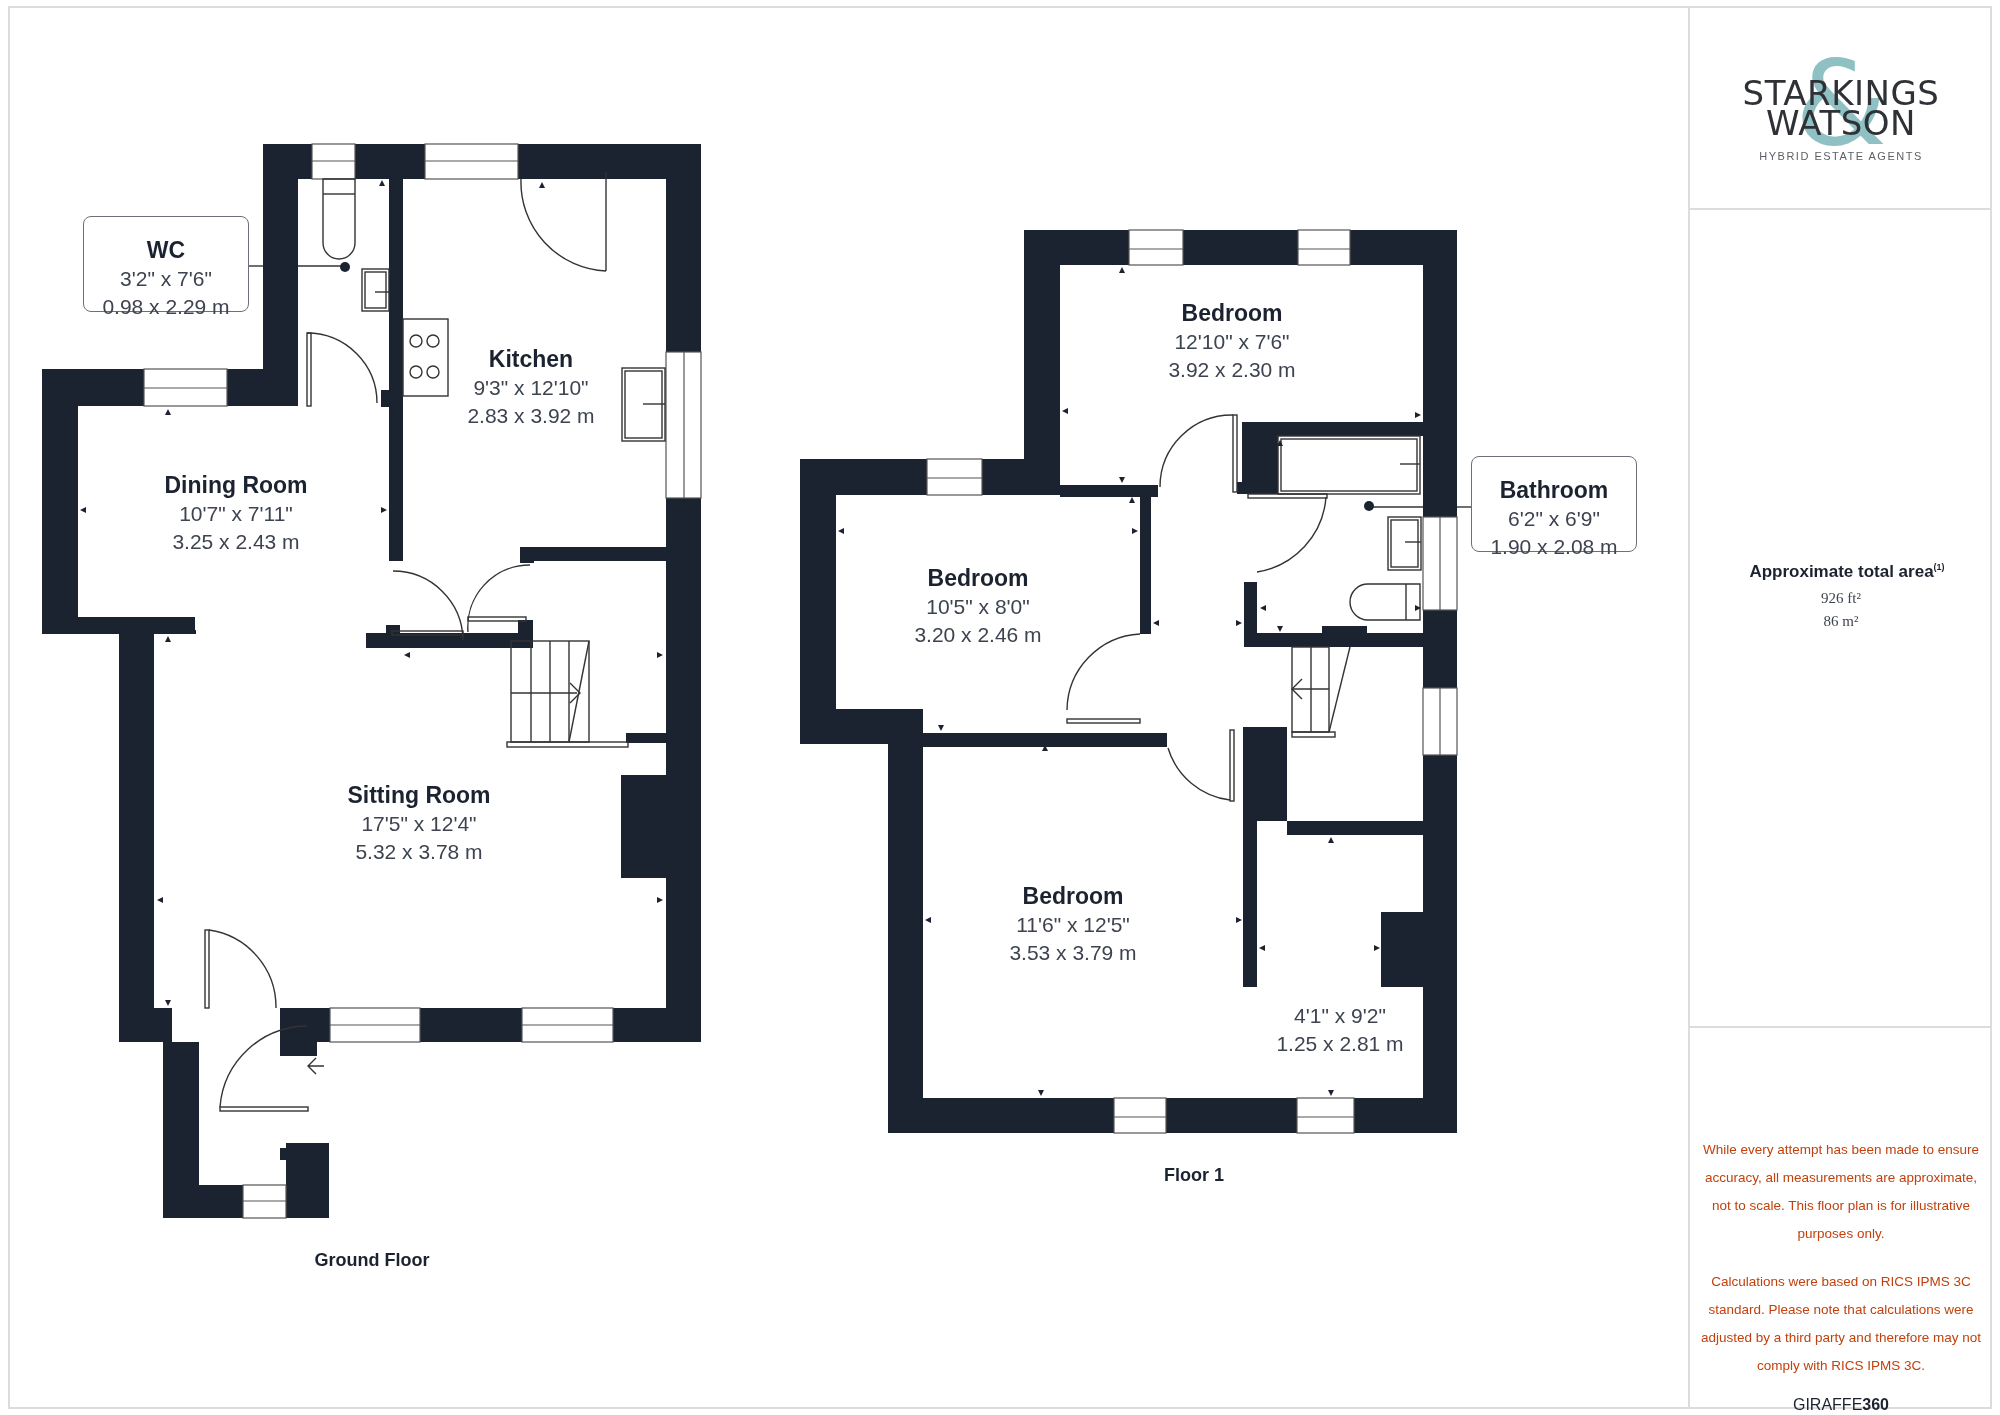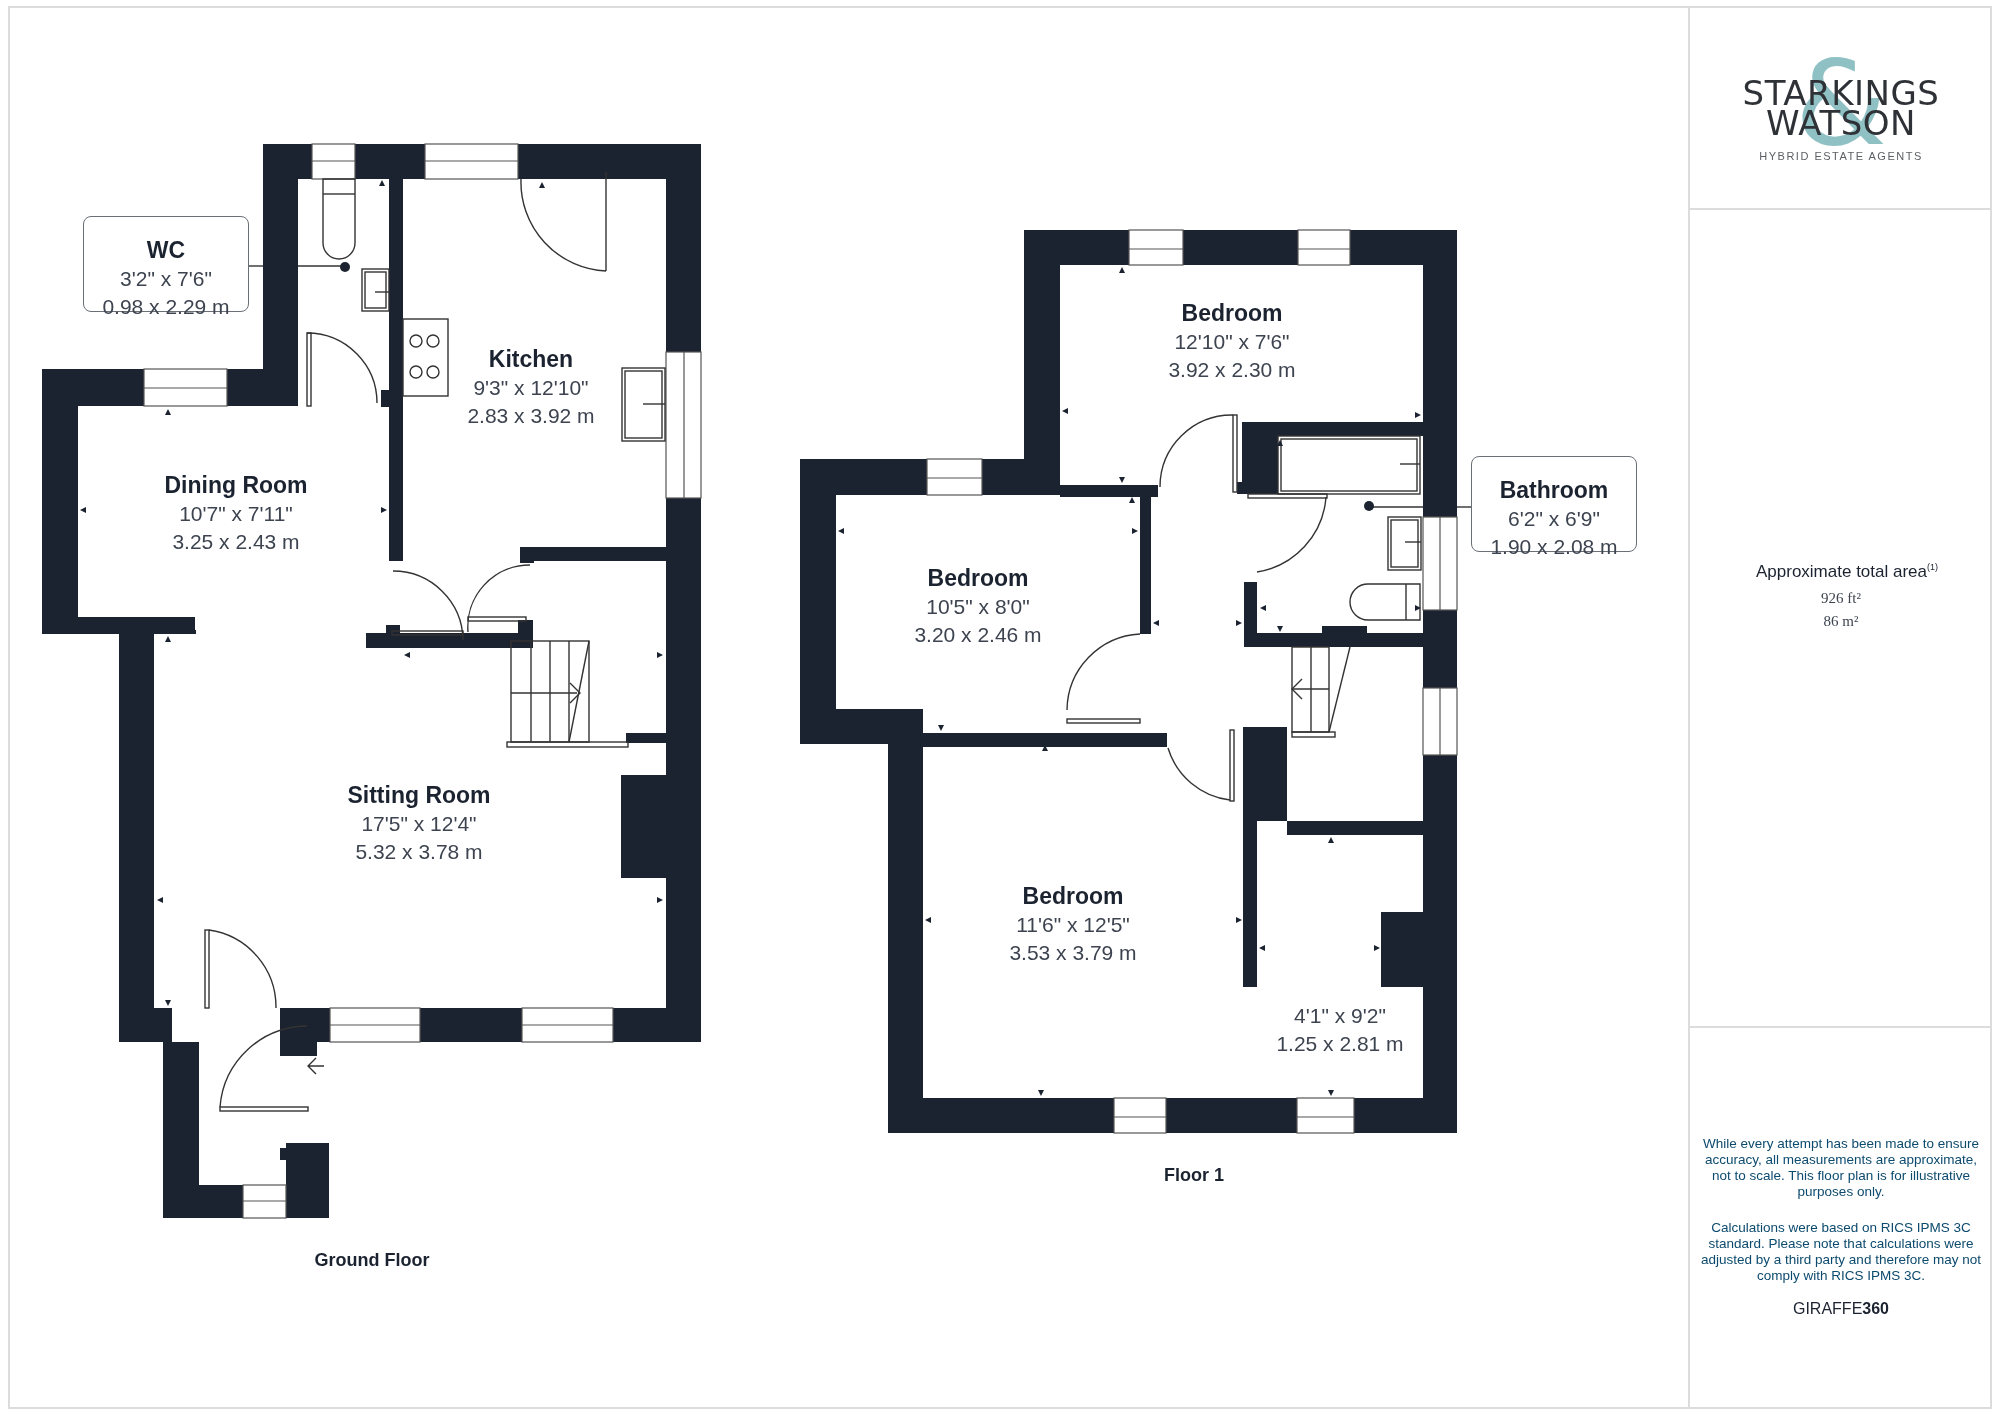--- a/index.html
+++ b/index.html
@@ -14,25 +14,25 @@
   .callout { position:absolute; border:1.5px solid #6b6f76; border-radius:8px; background:#fff;
              text-align:center; box-sizing:border-box; padding-top:18px; }
   .floor-label { position:absolute; transform:translateX(-50%); font-weight:bold; font-size:18px; color:#1c2330; white-space:nowrap; }
 
   .side-panel { position:absolute; left:1688px; top:6px; width:304px; height:1403px; border-left:2px solid #dcdcdc; box-sizing:border-box; }
   .side-sec { position:absolute; left:0; width:100%; border-bottom:2px solid #dcdcdc; box-sizing:border-box; }
   .logo { position:absolute; left:0; width:100%; text-align:center; }
   .logo-amp { position:absolute; left:50%; top:38px; transform:translateX(-50%); font-size:118px; color:#8fc1c4; font-family:"DejaVu Sans", sans-serif; line-height:118px; }
   .logo-line { position:relative; font-size:34px; letter-spacing:0.5px; color:#2e3136; line-height:30px; font-family:"DejaVu Sans", sans-serif; }
   .logo-tag { position:relative; font-size:11px; letter-spacing:1.5px; color:#5b5e63; margin-top:12px; }
-  .area-title { font-weight:normal; font-size:17px; color:#1c2330;padding-left:12px; }
+  .area-title { font-weight:bold; font-size:17px; color:#1c2330;padding-left:12px; }
   .area-title sup { font-size:9px; }
   .area-val { font-size:15px; color:#3d4450; margin-top:8px;font-family:Liberation Serif, serif; }
   .note { font-size:14px; color:#4a4e55; text-align:center; }
-  .disc { font-size:13.5px; color:#0c4a6e; text-align:center; line-height:16px; padding:0 10px; }
+  .disc { font-size:13.5px; color:#c2410c; text-align:center; line-height:28px; padding:0 10px; }
   .brand { font-size:16px; color:#1c2330; text-align:center; }
   .brand b { font-weight:bold; }
 </style>
 </head>
 <body>
 
 <div class="page-frame"></div>
 
 <svg class="plan-svg" viewBox="0 0 2000 1415" xmlns="http://www.w3.org/2000/svg">
   <g fill="#1c2330">

